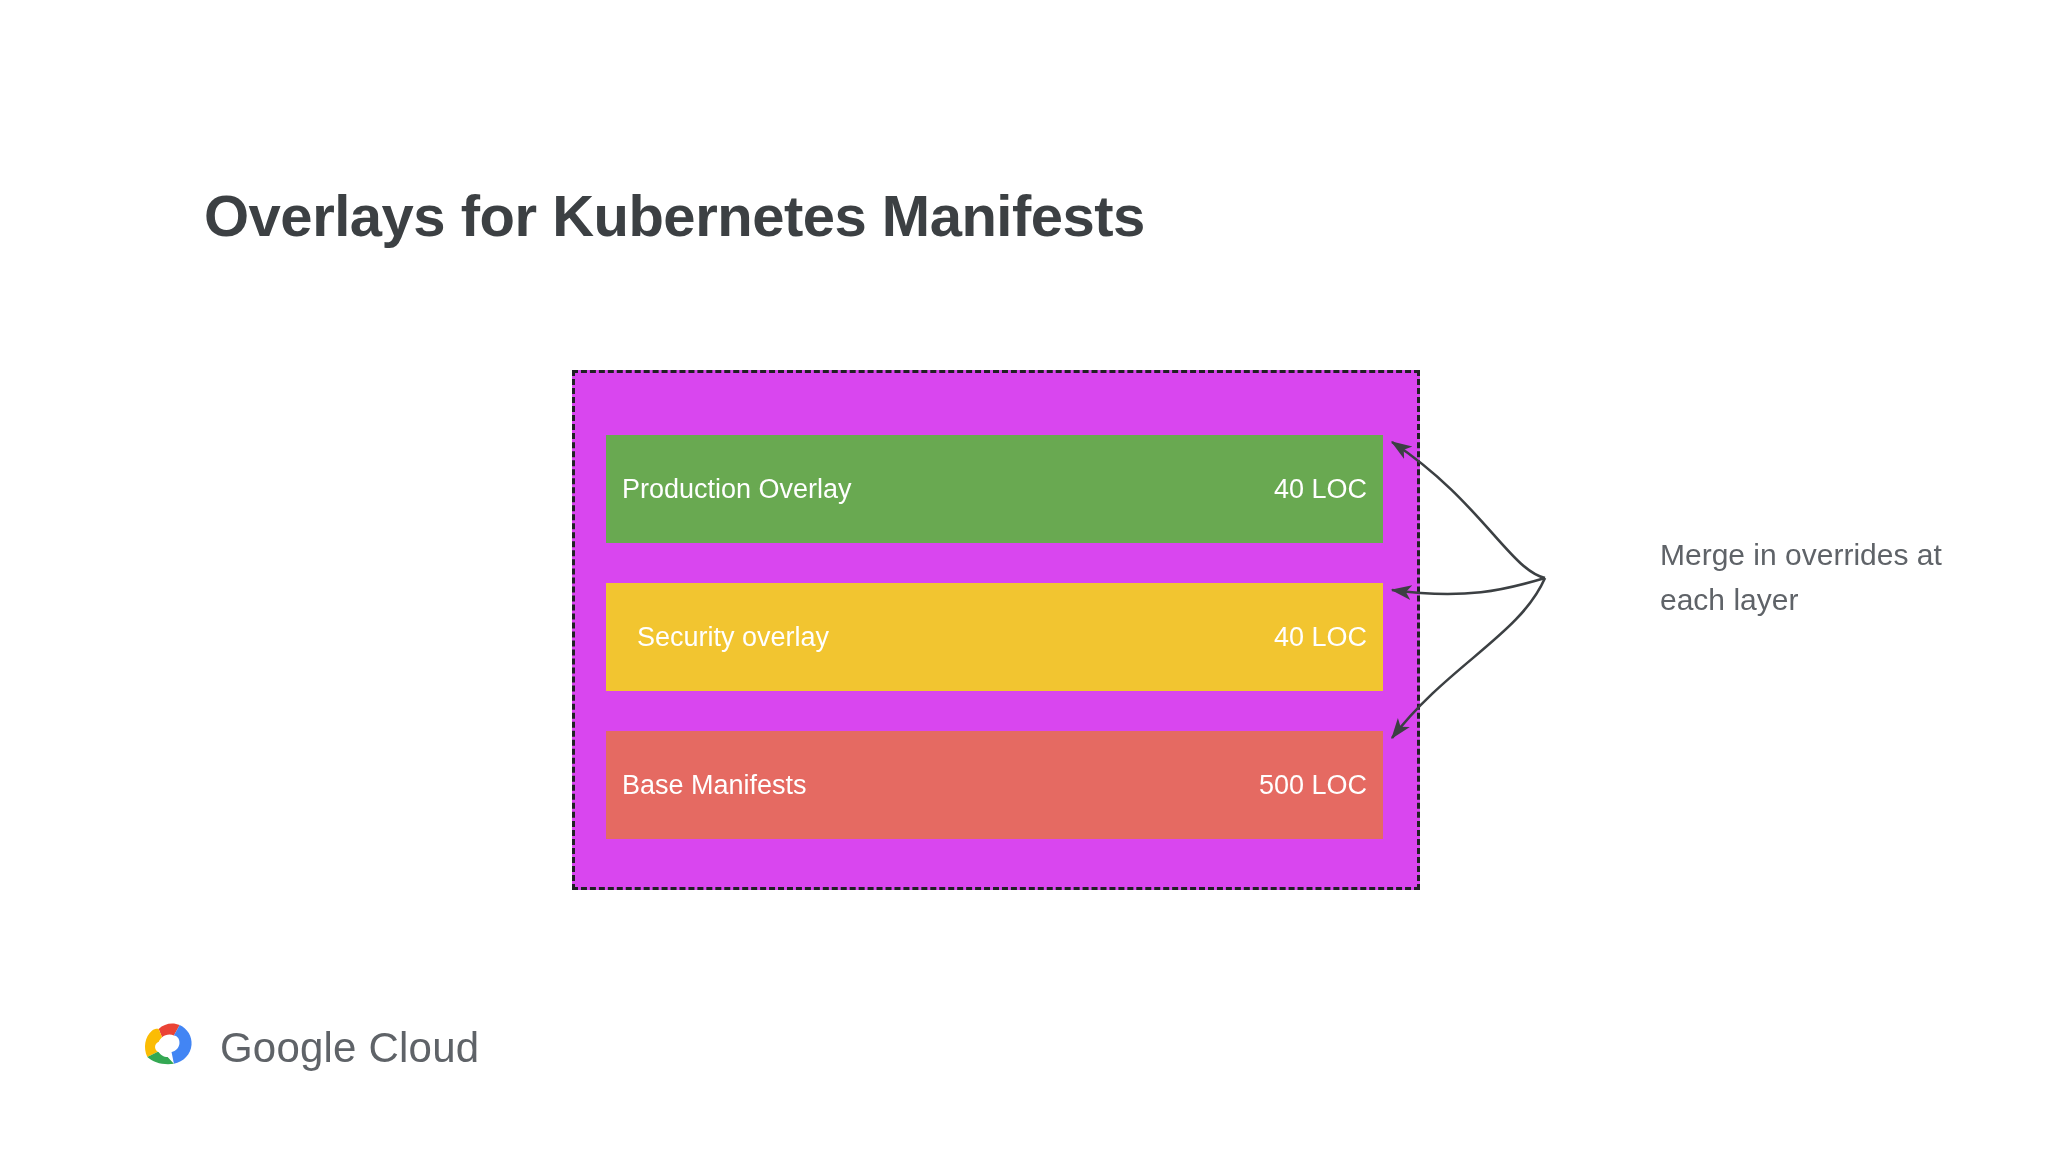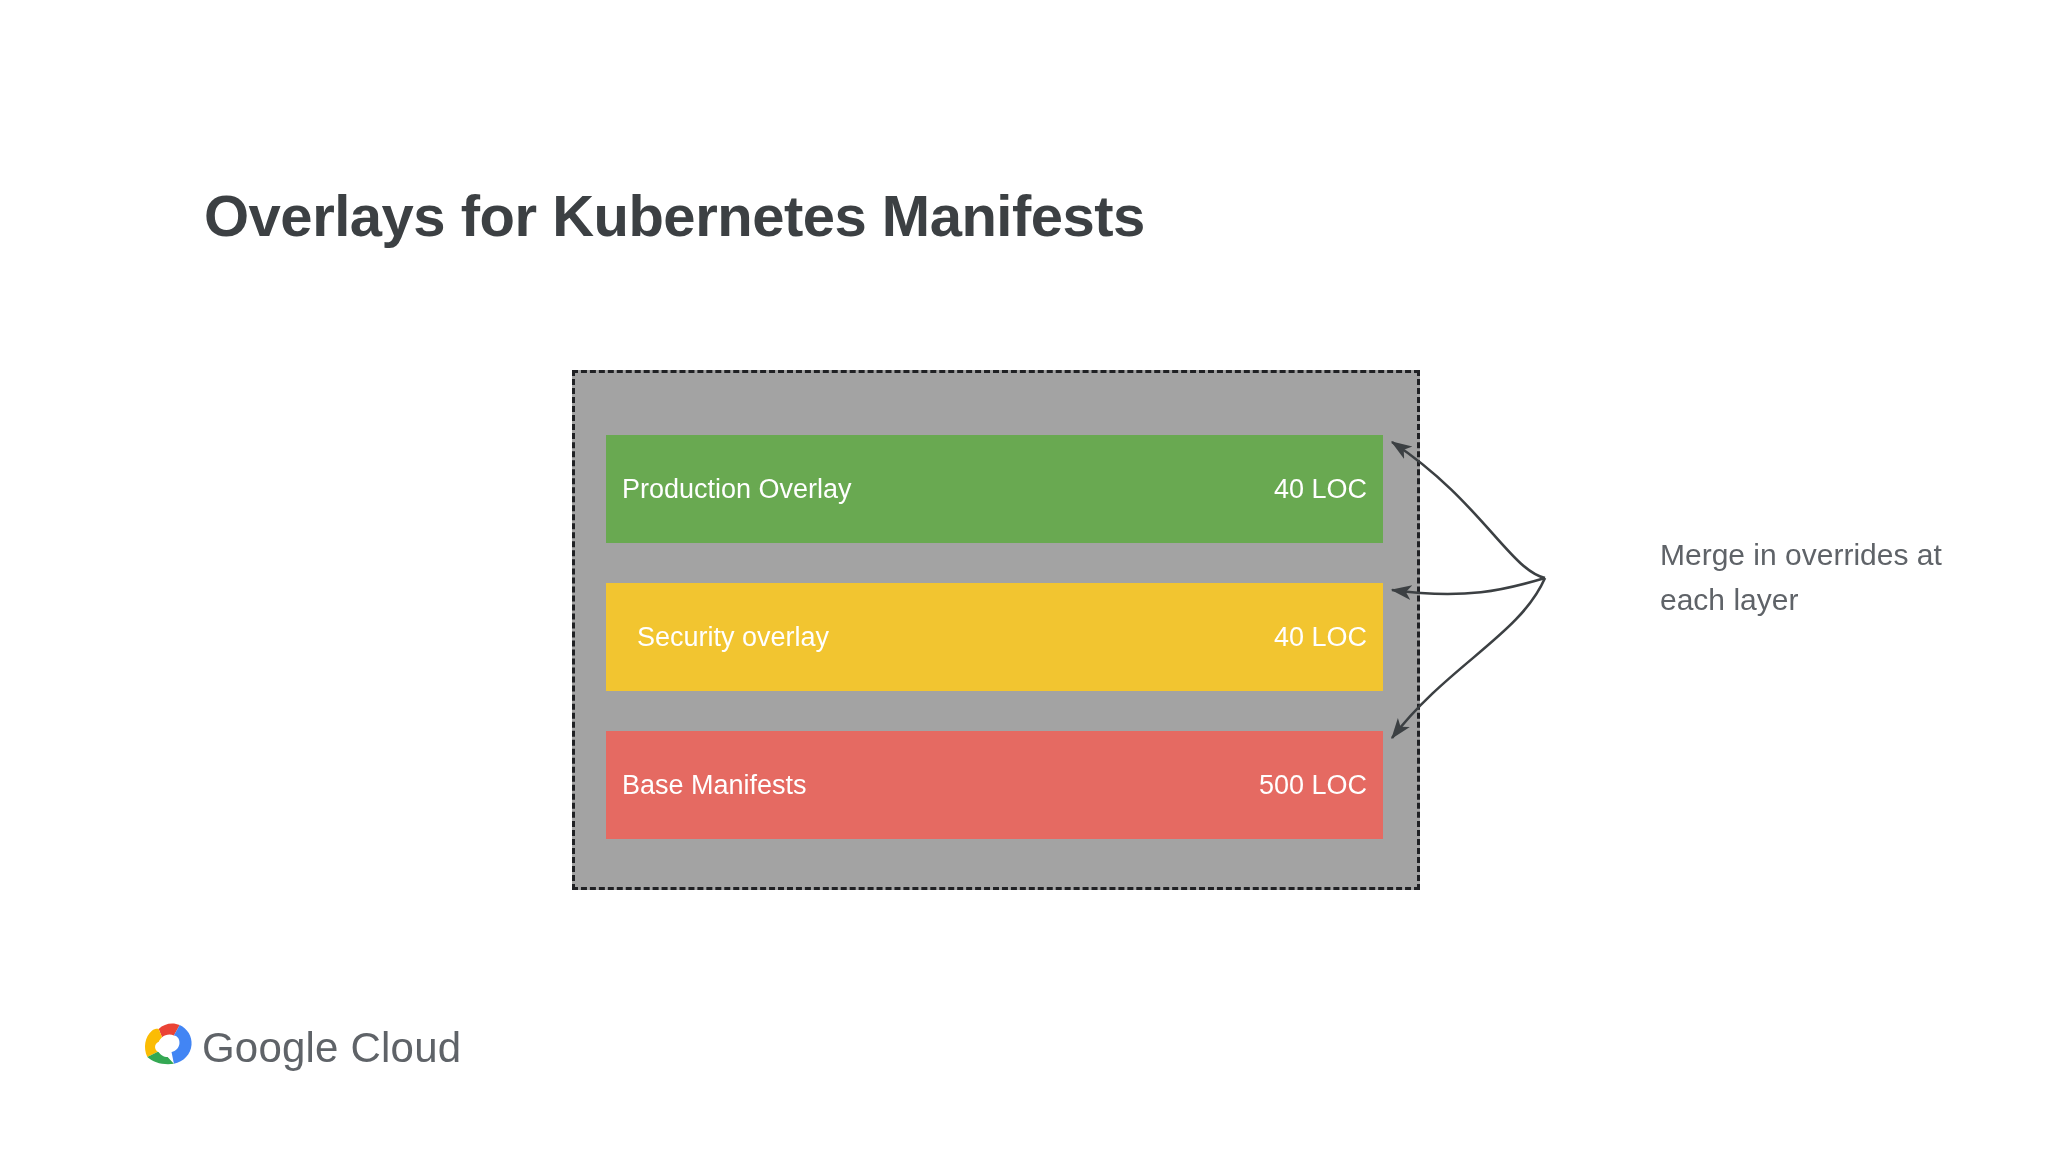--- a/index.html
+++ b/index.html
@@ -30,21 +30,21 @@
   }
 
   
   #stack-container {
     position: absolute;
     left: 572px;
     top: 370px;
     width: 848px;
     height: 520px;
     box-sizing: border-box;
-    background: #a3a3a3;
+    background: #d946ef;
     border: 3px dashed #202124;
   }
 
   .layer-bar {
     position: absolute;
     left: 31px;
     width: 777px;
     height: 108px;
     box-sizing: border-box;
     display: flex;
@@ -84,21 +84,21 @@
     color: #5f6368;
   }
 
   
   #brand-logo {
     position: absolute;
     left: 142px;
     top: 1022px;
     display: flex;
     align-items: center;
-    gap: 2px;
+    gap: 20px;
   }
   #brand-wordmark {
     font-size: 42px;
     color: #5f6368;
     letter-spacing: 0.2px;
     white-space: nowrap;
   }
   #brand-wordmark .brand-light { color: #5f6368; }
 </style>
 </head>

